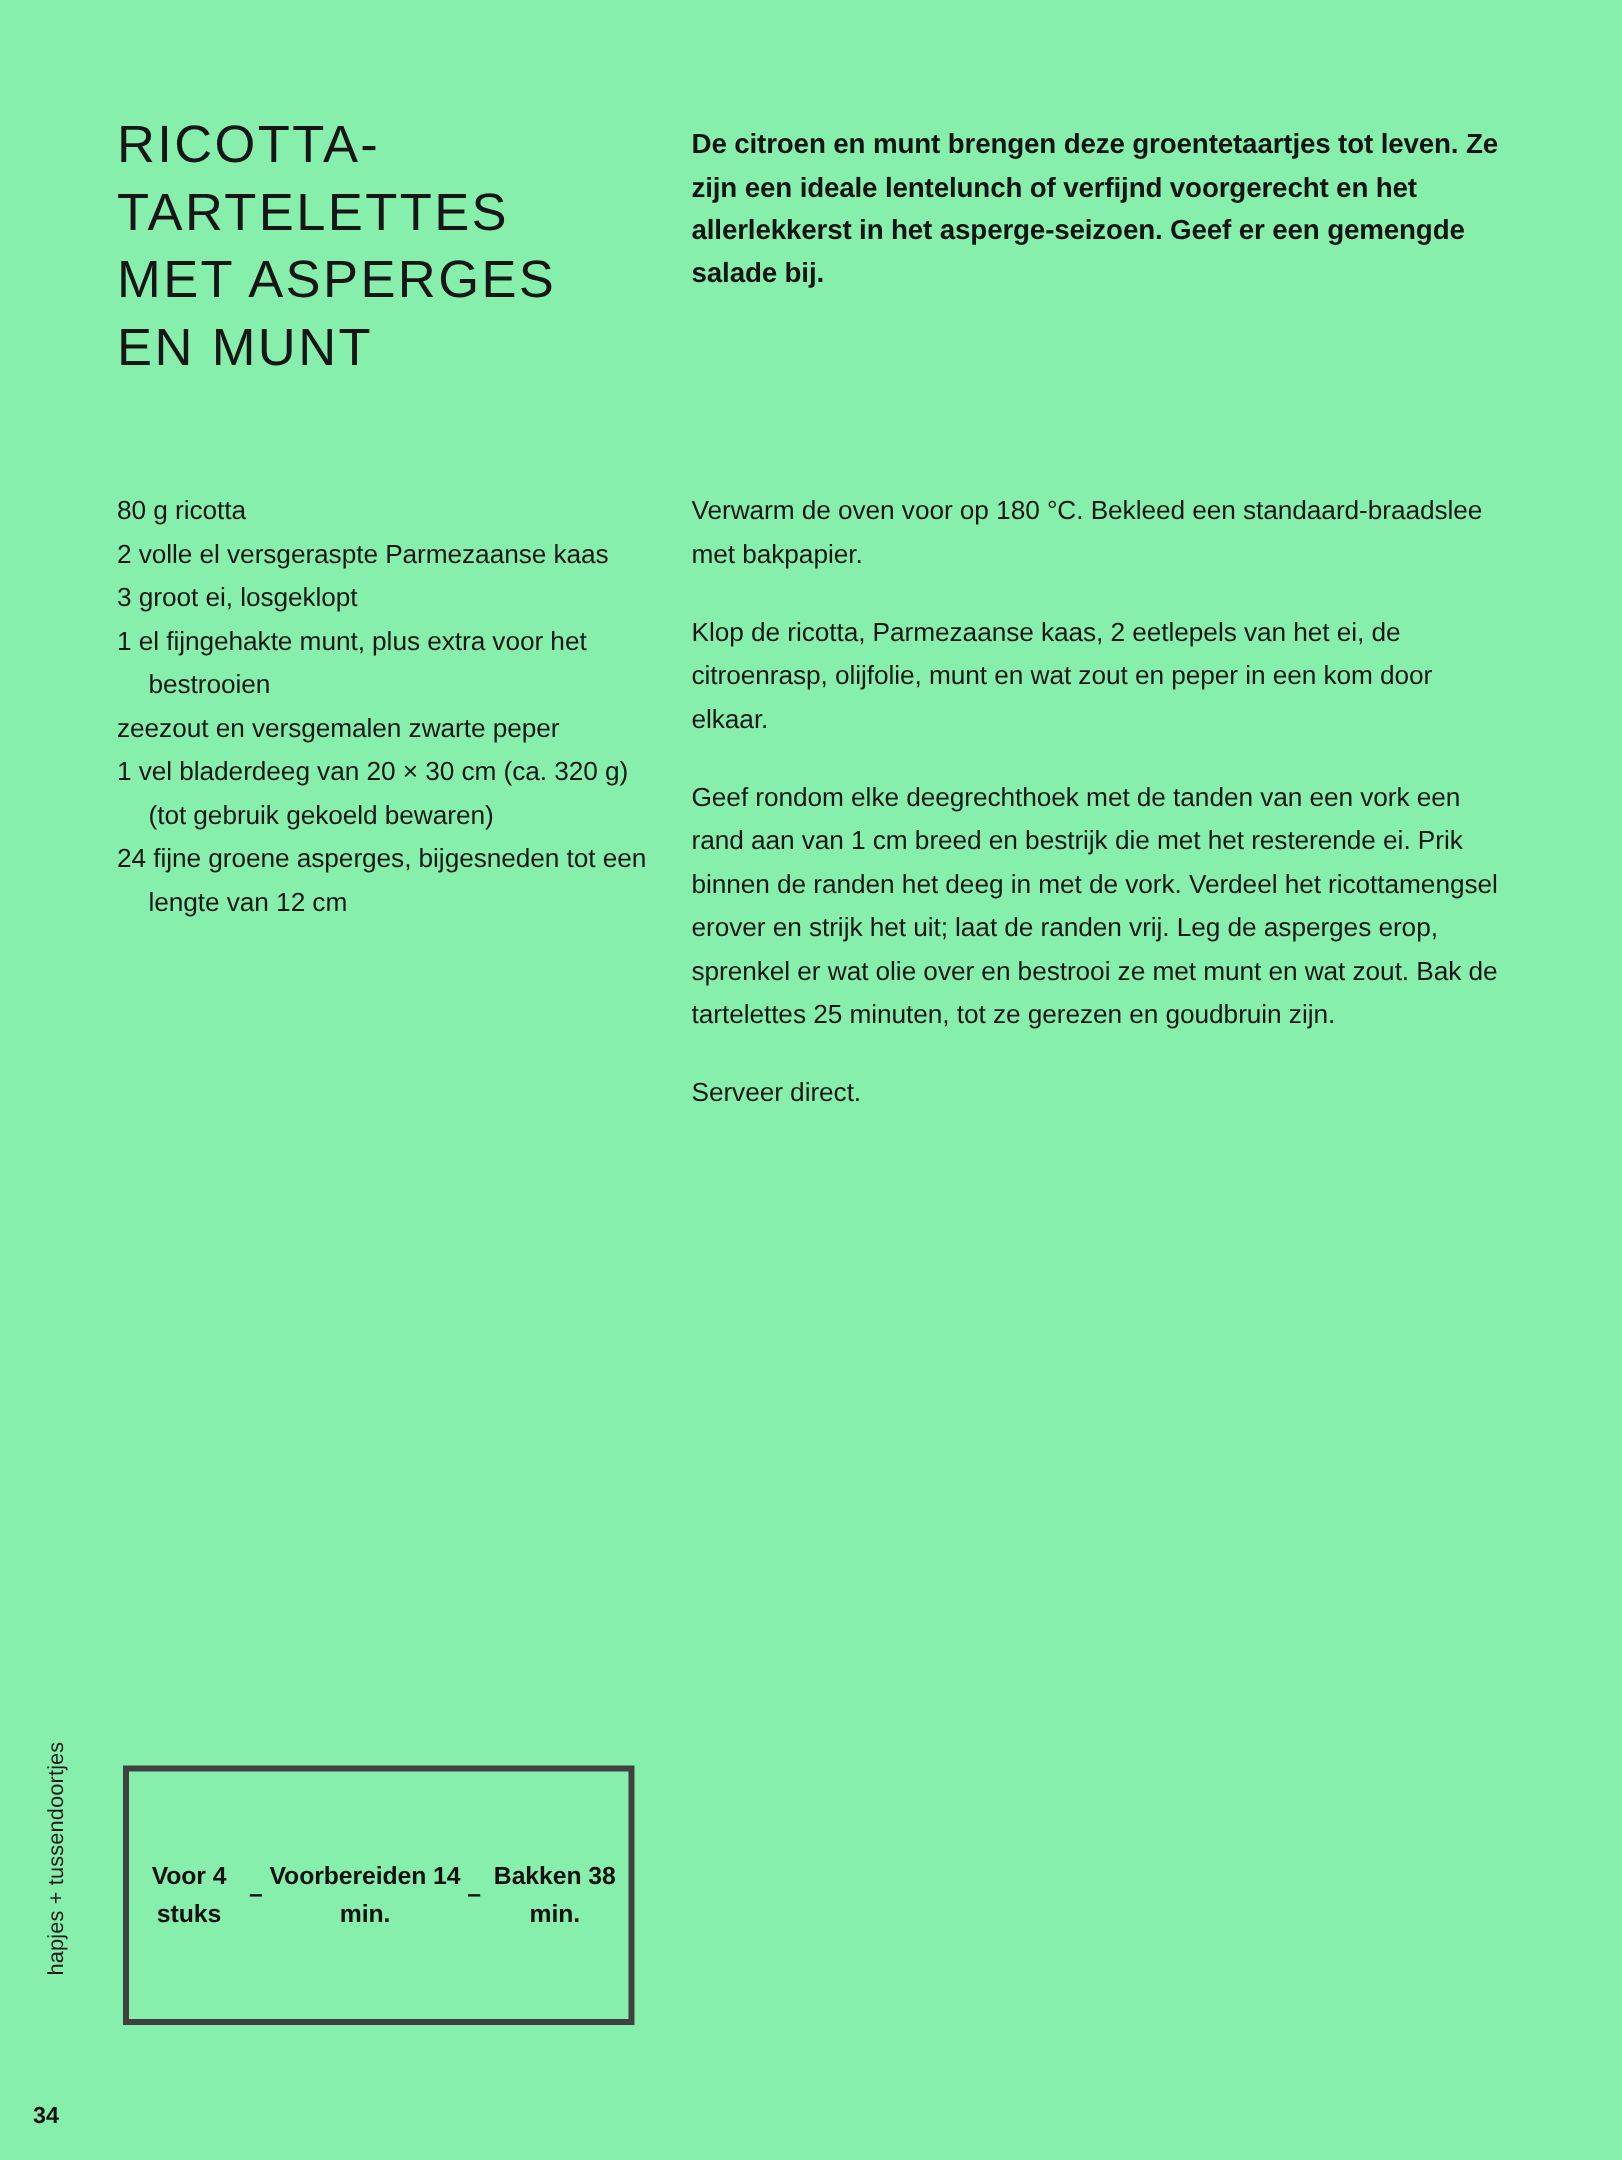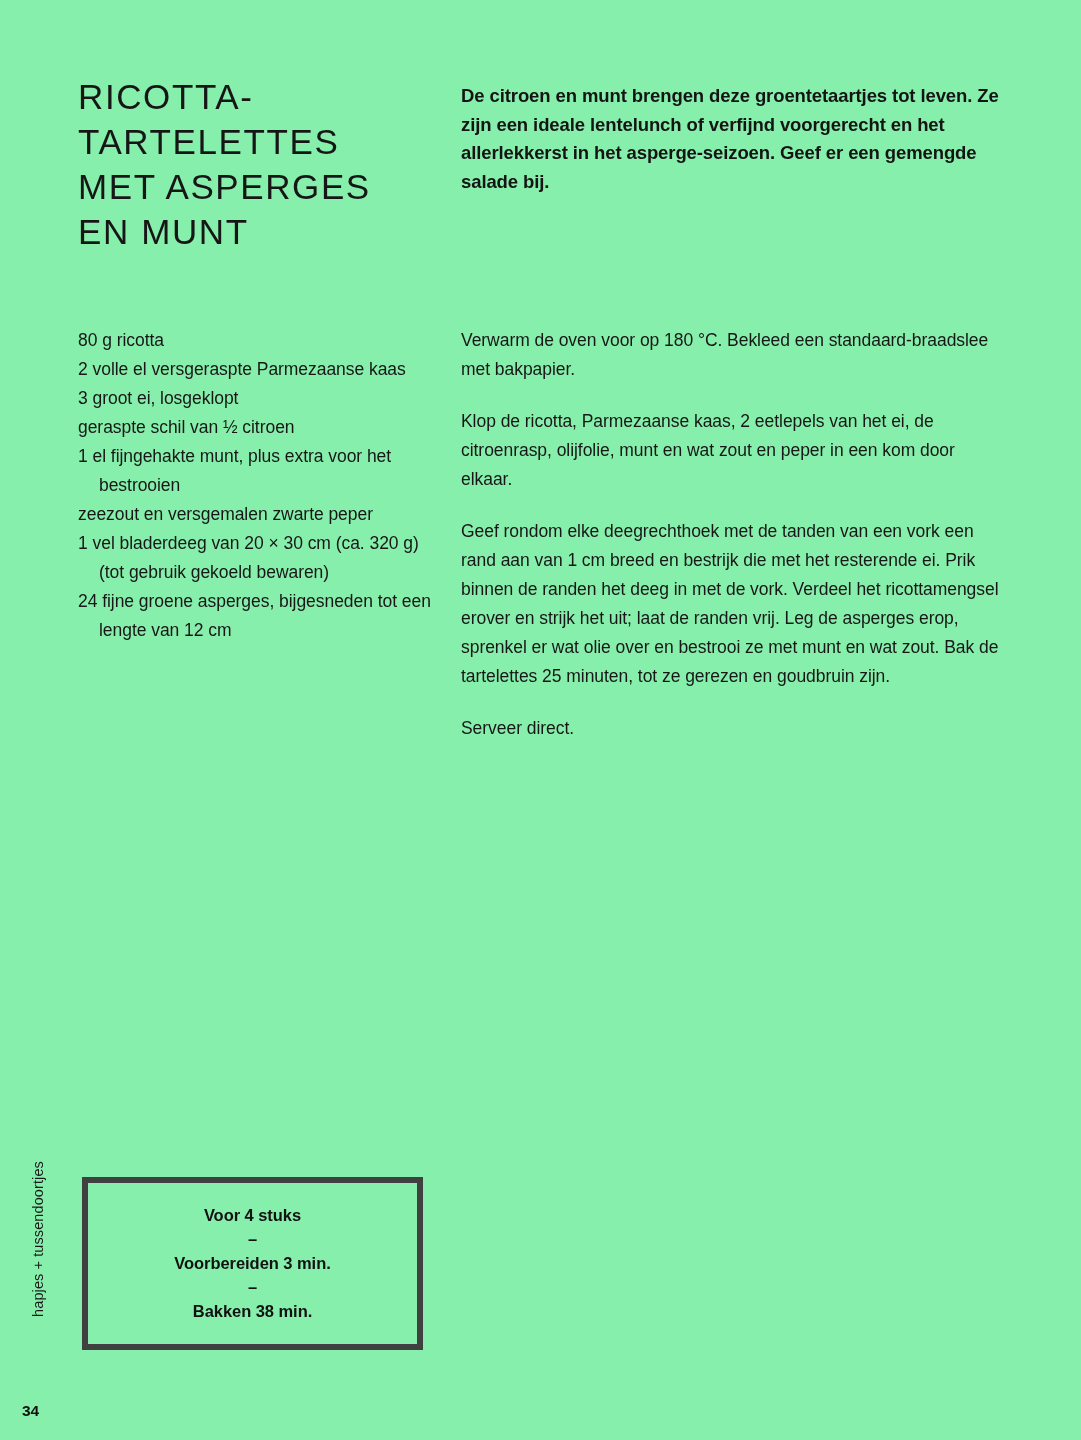--- a/index.html
+++ b/index.html
@@ -88,23 +88,23 @@
   .method p:last-child { margin-bottom: 0; }
 
   
   .info-box {
     position: absolute;
     left: 82px;
     top: 1177px;
     width: 341px;
     height: 173px;
     box-sizing: border-box;
-    border: 6px solid #404040;
+    border: 4px solid #404040;
     display: flex;
-    flex-direction: column;
+    flex-direction: row;
     align-items: center;
     justify-content: center;
   }
   .info-line {
     font-size: 16.5px;
     font-weight: bold;
     line-height: 25px;
     letter-spacing: -0.05px;
     color: #111111;
     text-align: center;
@@ -151,38 +151,37 @@
 TARTELETTES
 MET ASPERGES
 EN MUNT</h1>
 
   <p class="intro">De citroen en munt brengen deze groentetaartjes tot leven. Ze zijn een ideale lentelunch of verfijnd voorgerecht en het allerlekkerst in het asperge-seizoen. Geef er een gemengde salade bij.</p>
 
   <ul class="ingredients">
     <li>80 g ricotta</li>
     <li>2 volle el versgeraspte Parmezaanse kaas</li>
     <li>3 groot ei, losgeklopt</li>
-    <li>geraspte schil van ½ citroen</li>
     <li>1 el fijngehakte munt, plus extra voor het bestrooien</li>
     <li>zeezout en versgemalen zwarte peper</li>
     <li>1 vel bladerdeeg van 20 × 30 cm (ca. 320 g) (tot gebruik gekoeld bewaren)</li>
     <li>24 fijne groene asperges, bijgesneden tot een lengte van 12 cm</li>
   </ul>
 
   <div class="method">
     <p>Verwarm de oven voor op 180 °C. Bekleed een standaard-braadslee met bakpapier.</p>
     <p>Klop de ricotta, Parmezaanse kaas, 2 eetlepels van het ei, de citroenrasp, olijfolie, munt en wat zout en peper in een kom door elkaar.</p>
     <p>Geef rondom elke deegrechthoek met de tanden van een vork een rand aan van 1 cm breed en bestrijk die met het resterende ei. Prik binnen de randen het deeg in met de vork. Verdeel het ricottamengsel erover en strijk het uit; laat de randen vrij. Leg de asperges erop, sprenkel er wat olie over en bestrooi ze met munt en wat zout. Bak de tartelettes 25 minuten, tot ze gerezen en goudbruin zijn.</p>
     <p>Serveer direct.</p>
   </div>
 
   <div class="info-box">
     <div class="info-line">Voor 4 stuks</div>
     <div class="info-sep">–</div>
-    <div class="info-line">Voorbereiden 3 min.</div>
+    <div class="info-line">Voorbereiden 14 min.</div>
     <div class="info-sep">–</div>
     <div class="info-line">Bakken 38 min.</div>
   </div>
 
   <div class="side-tab">hapjes + tussendoortjes</div>
 
   <div class="folio">34</div>
 
 </div>
 

